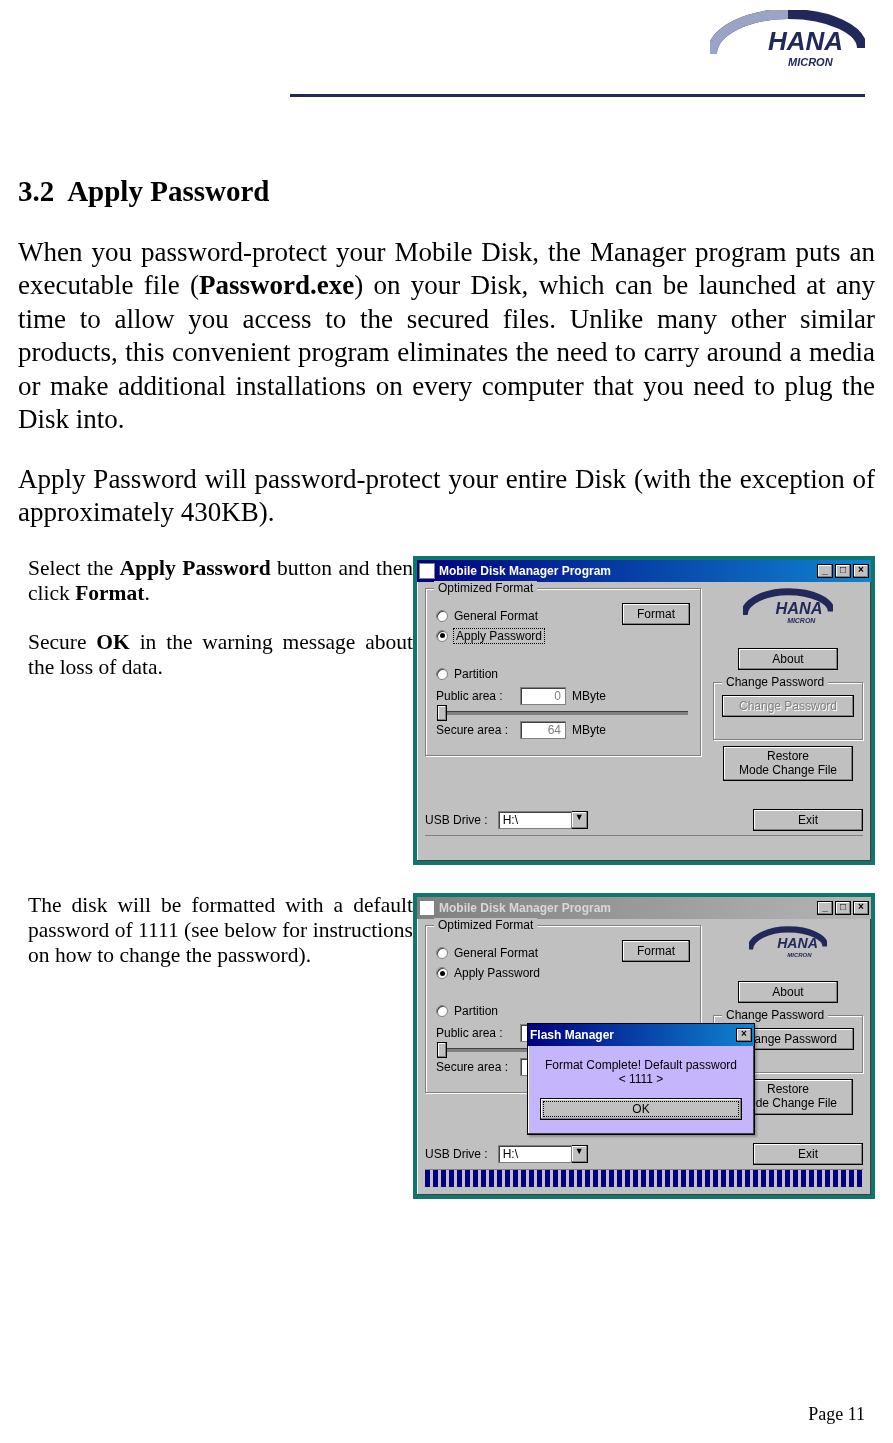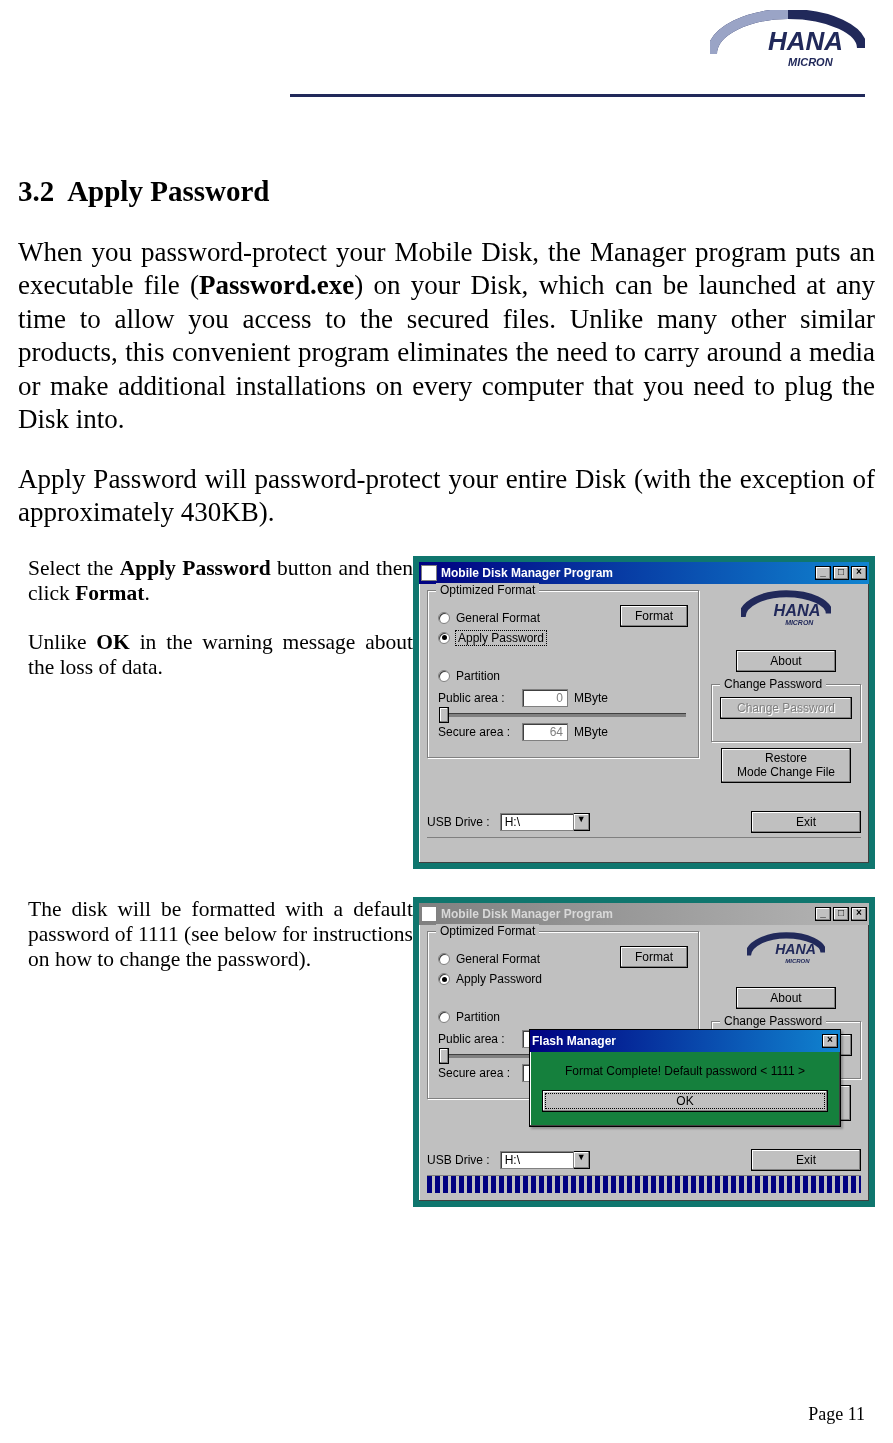--- a/index.html
+++ b/index.html
@@ -51,21 +51,21 @@
   .step-item .text { flex: 1; }
   .shot-col { flex: 1; }
 
   
   .win {
     width: 462px;
     font-family: "MS Sans Serif", Tahoma, Arial, sans-serif;
     font-size: 12px;
     color: #000;
     background: #c0c0c0;
-    border: 6px solid #0f766e;
+    border: 4px solid #0f766e;
     box-shadow: inset -1px -1px #404040, inset 1px 1px #fff;
   }
   .titlebar {
     height: 22px;
     background: linear-gradient(90deg, #000080, #1084d0);
     color: #fff;
     display: flex;
     align-items: center;
     padding: 0 2px 0 2px;
     font-weight: bold;
@@ -150,22 +150,22 @@
   .statusbar { height:18px; background:#c0c0c0; border-top:1px solid #808080; margin-top:4px; }
   .statusbar.loading {
     background: repeating-linear-gradient(90deg, #000080 0 5px, #c0c0c0 5px 8px);
   }
   .row-bottom { display:flex; align-items:center; gap:10px; margin-top:16px; }
   .row-bottom .spacer { flex:1; }
   .row-bottom .btn { min-width: 110px; }
 
   
   .modal {
-    position:absolute; left: 110px; top: 104px; width: 312px;
-    background:#15803d;
+    position:absolute; left: 110px; top: 104px; width: 228px;
+    background:#c4b5fd;
     border:1px solid #000;
     box-shadow: inset -1px -1px #404040, inset 1px 1px #fff, 2px 2px 2px rgba(0,0,0,0.25);
     z-index: 5;
   }
   .modal .titlebar { font-size:12px; }
   .modal .mbody { padding: 12px 12px 14px 12px; text-align:center; }
   .modal .mbody .msg { margin-bottom: 12px; font-size:12px; }
   .modal .mbody .btn { min-width: 76px; outline: 1px dotted #000; outline-offset: -4px; }
 
   .footer {
@@ -204,21 +204,21 @@
     <div class="step-col">
       <div class="step-item">
         <span class="marker"></span>
         <span class="text">
           <span>Select the </span><span class="bold">Apply Password</span><span> button and then click </span><span class="bold">Format</span><span>.</span>
         </span>
       </div>
       <div class="step-item">
         <span class="marker"></span>
         <span class="text">
-          <span>Unlike </span><span class="bold">OK</span><span> in the warning message about the loss of data.</span>
+          <span>Secure </span><span class="bold">OK</span><span> in the warning message about the loss of data.</span>
         </span>
       </div>
     </div>
 
     <div class="shot-col">
       <div class="win">
         <div class="titlebar">
           <div class="ticon"></div>
           <span>Mobile Disk Manager Program</span>
           <span class="spacer"></span>

